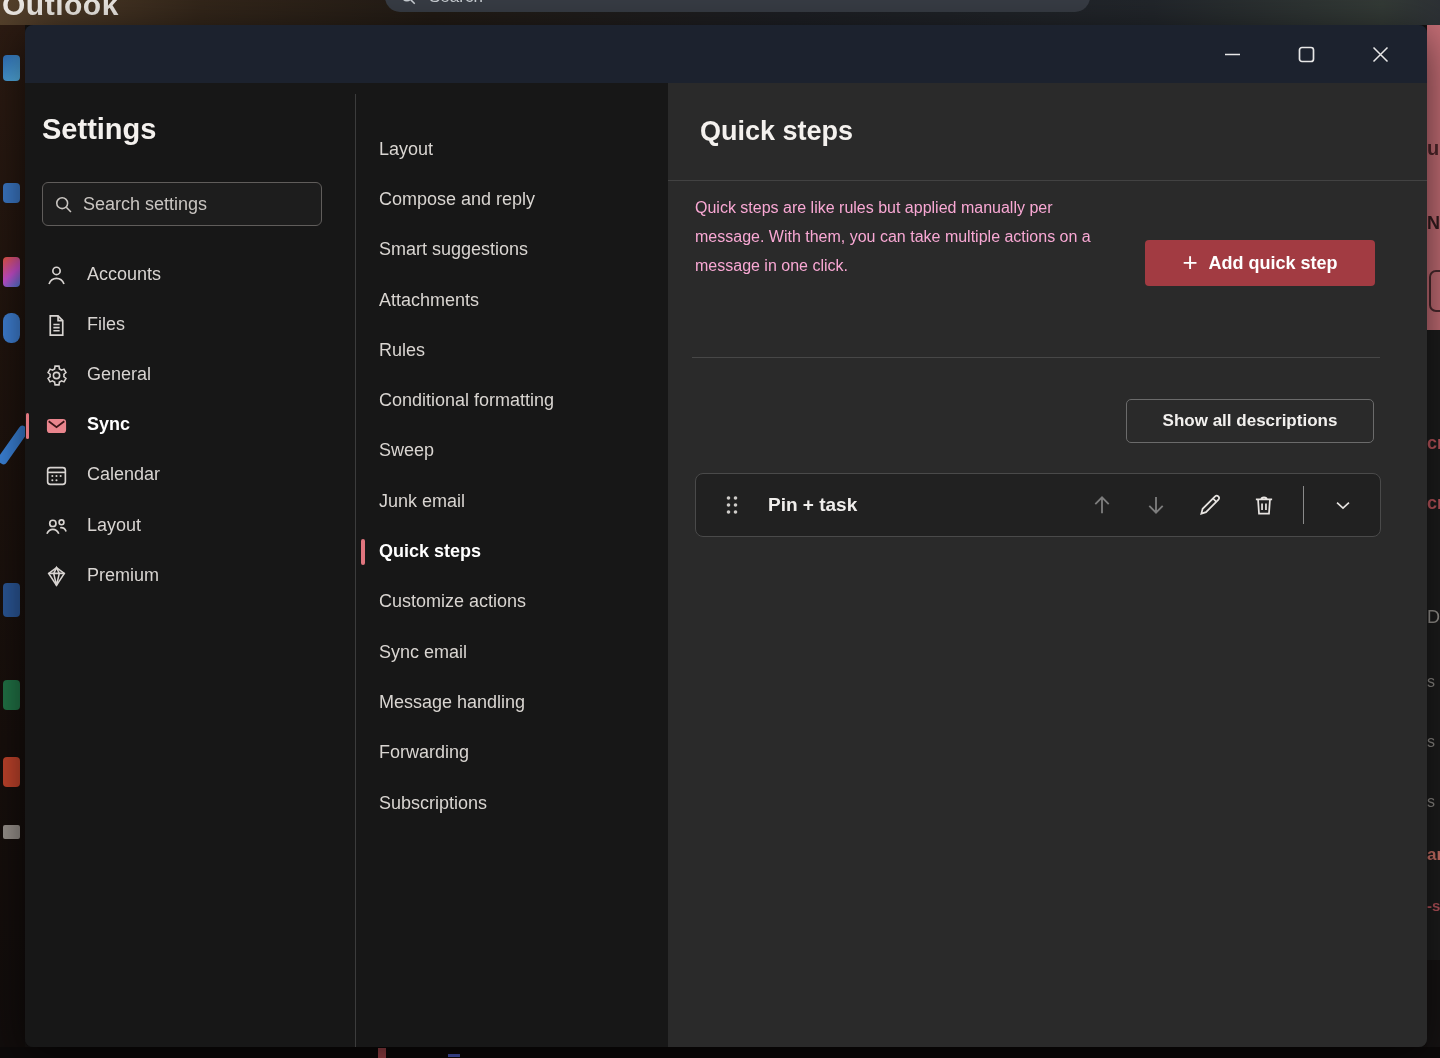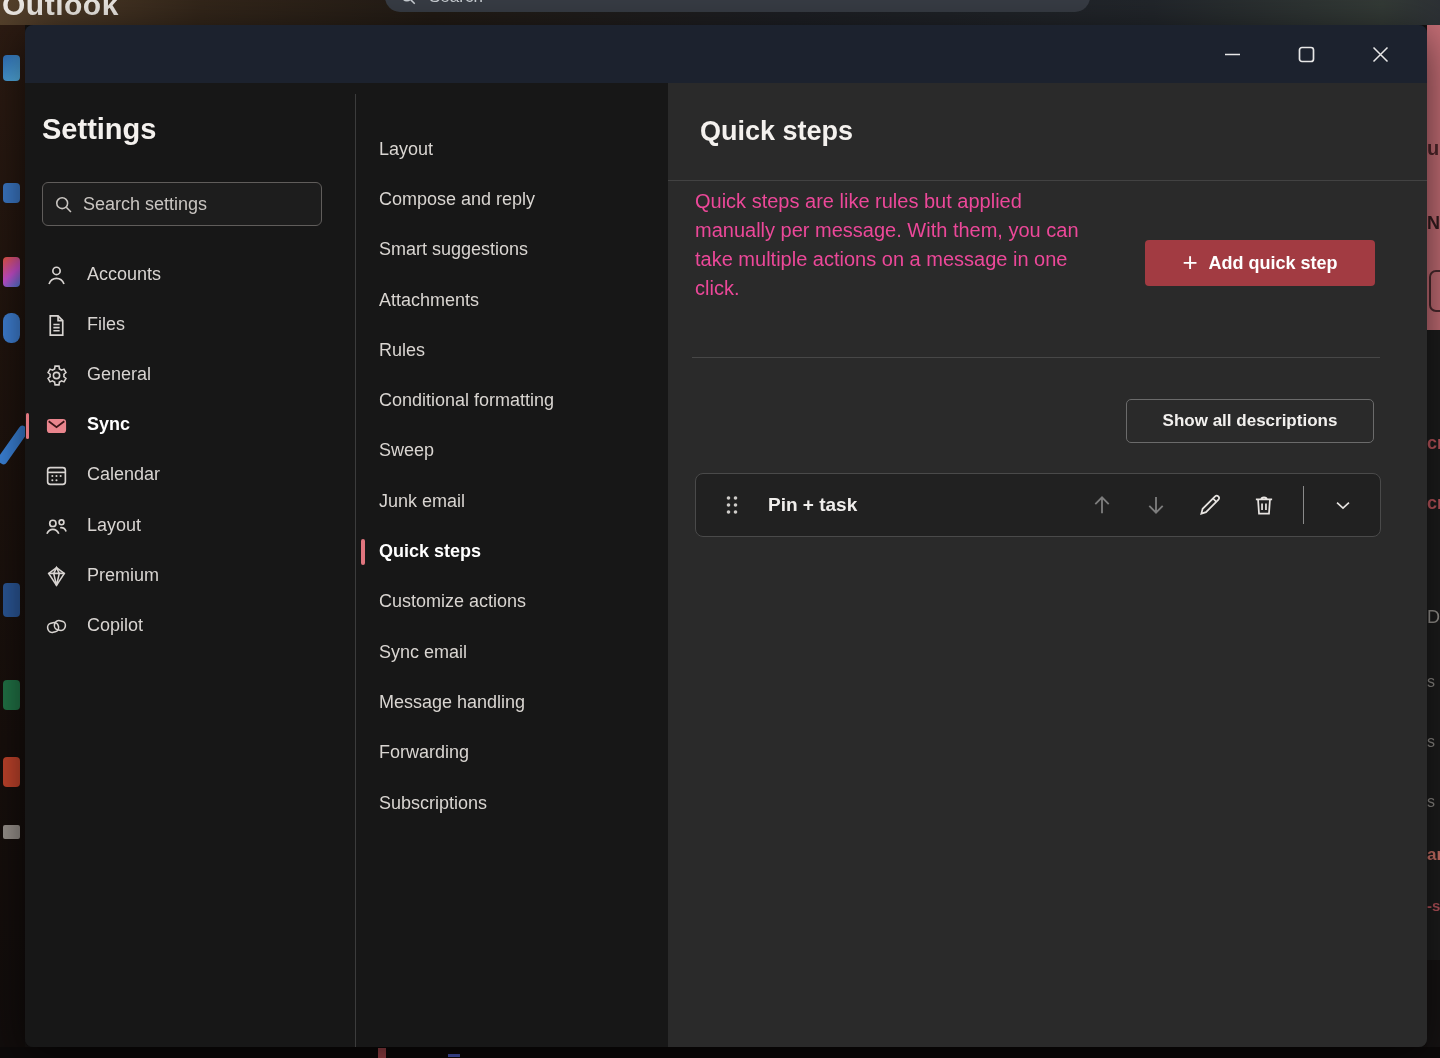--- a/index.html
+++ b/index.html
@@ -106,22 +106,22 @@
 
   
   .panel { flex:1; background:#2a2a2a; position:relative; }
   .panel-title {
     position:absolute; left:32px; top:33px; font-size:27px; font-weight:bold; color:#f4f1ee;
   }
   .panel-divider-1 {
     position:absolute; left:0; top:97px; width:100%; height:1px; background:#424242;
   }
   .panel-desc {
-    position:absolute; left:27px; top:104px; width:402px;
-    font-size:20px; line-height:29px; color:#ec4899;
+    position:absolute; left:27px; top:110px; width:402px;
+    font-size:16px; line-height:29px; color:#f9a8d4;
   }
   .add-btn {
     position:absolute; left:477px; top:157px; width:230px; height:46px;
     background:#a23b42; border:none; border-radius:4px; cursor:pointer;
     color:#ffffff; font-size:18px; font-weight:bold; font-family:inherit;
     display:flex; align-items:center; justify-content:center; gap:11px;
   }
   .add-btn .plus { font-size:26px; font-weight:normal; line-height:0; padding-bottom:3px; }
   .panel-divider-2 {
     position:absolute; left:24px; top:274px; width:688px; height:1px; background:#474747;
@@ -307,29 +307,20 @@
             <span class="lbl">Layout</span>
           </div>
           <div class="side-item">
             <span class="side-icon">
               <svg width="25" height="25" viewBox="0 0 24 24" fill="none" stroke="#d8d4d1" stroke-width="1.5">
                   <path d="M12 3.5L19.5 9 12 20.5 4.5 9z"></path>
                   <path d="M4.5 9h15M9.3 9L12 3.5 14.7 9 12 20.5 9.3 9z"></path>
                 </svg>
             </span>
             <span class="lbl">Premium</span>
-          </div>
-          <div class="side-item">
-            <span class="side-icon">
-              <svg width="25" height="25" viewBox="0 0 24 24" fill="none" stroke="#d8d4d1" stroke-width="1.5">
-                  <rect x="3.5" y="8.5" width="10.5" height="9" rx="4.2" transform="rotate(-14 8.75 13)"></rect>
-                  <rect x="10" y="6.5" width="10.5" height="9" rx="4.2" transform="rotate(14 15.25 11)"></rect>
-                </svg>
-            </span>
-            <span class="lbl">Copilot</span>
           </div>
         </div>
       </div>
 
       <div class="mid-col">
         <div class="mid-item">
             <span>Layout</span>
           </div>
         <div class="mid-item">
             <span>Compose and reply</span>

